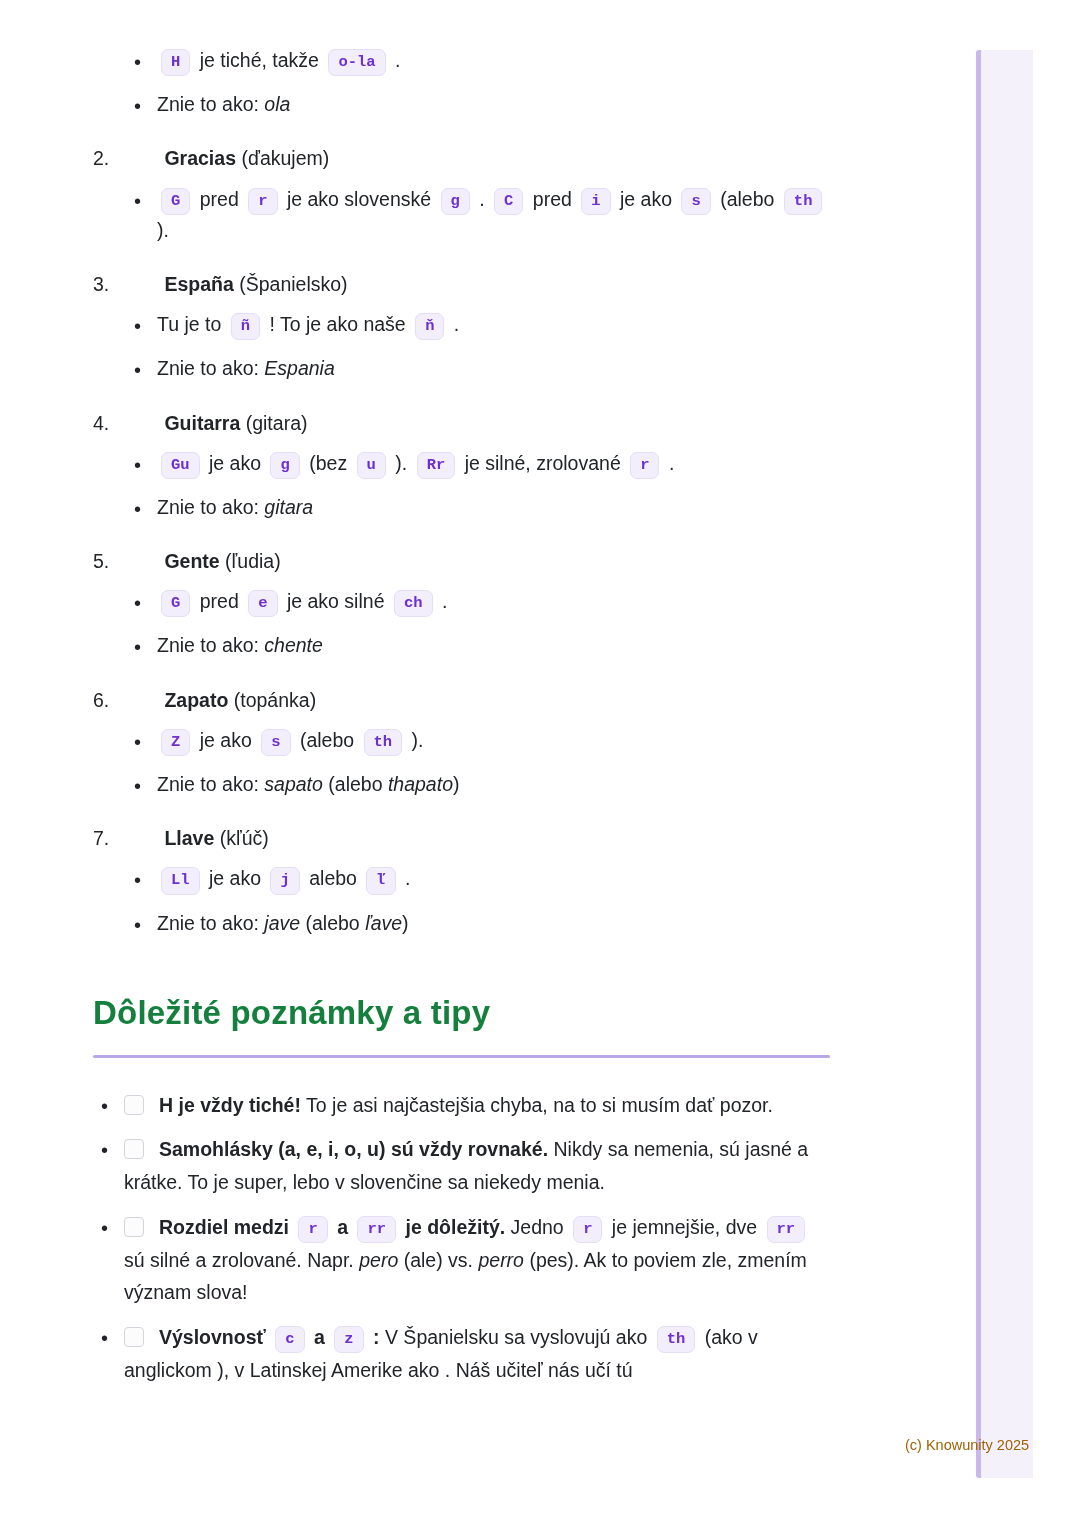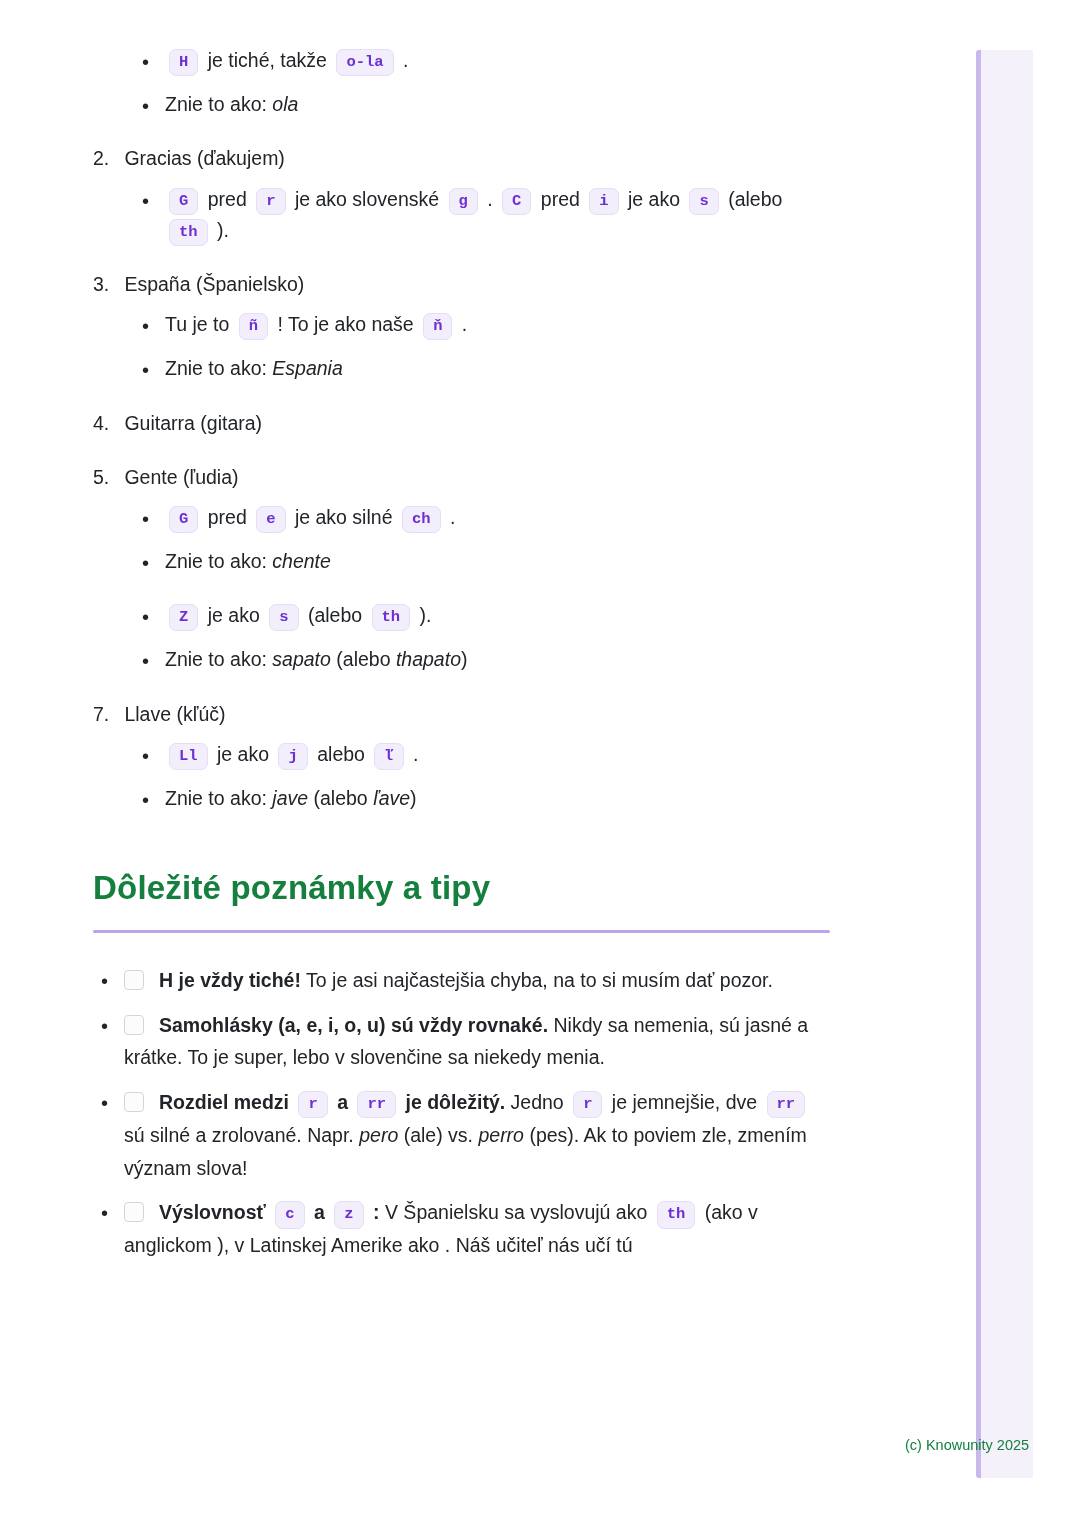--- a/index.html
+++ b/index.html
@@ -9,22 +9,22 @@
     font-family:"Liberation Sans",sans-serif;
   }
   .content{
     position:absolute;left:93px;top:36px;width:740px;
     font-size:19.5px;line-height:1.6;
   }
   
   .word-item{margin-bottom:23px;}
   .item-title{margin-bottom:2px;}
   .item-title .num{display:inline-block;min-width:26px;}
-  .item-title b{font-weight:400;}
-  ul.sub{list-style:none;margin:8px;padding:0;}
+  .item-title b{font-weight:700;margin-left:40px;}
+  ul.sub{list-style:none;margin:0;padding:0;}
   ul.sub li{position:relative;padding-left:64px;margin:9px 0 13px;}
   ul.sub li::before{
     content:"\2022";position:absolute;left:41px;top:1px;
     font-size:20px;color:#212428;
   }
   
   .code{
     display:inline-block;
     font-family:"Liberation Mono",monospace;
     font-size:15.5px;font-weight:700;color:#6d30d2;
@@ -57,21 +57,21 @@
   
   .side-panel{
     position:absolute;left:976px;top:50px;width:52px;height:1428px;
     background:#f4f1fb;
     border-left:5px solid #c9b8ea;
     border-top-left-radius:3px;border-bottom-left-radius:3px;
   }
   
   .watermark{
     position:absolute;left:905px;top:1437px;z-index:5;
-    font-size:14.5px;color:#15803d;white-space:nowrap;
+    font-size:14.5px;color:#a16207;white-space:nowrap;
   }
   i{font-style:italic;}
 </style>
 </head>
 <body>
 
 <div class="content">
 
   <div>
       <div class="word-item">
@@ -88,29 +88,34 @@
       </div>
       <div class="word-item">
         <div class="item-title"><span class="num">3.</span> <b>España</b><span> (Španielsko)</span></div>
         <ul class="sub">
           <li>Tu je to <span class="code">ñ</span> ! To je ako naše <span class="code">ň</span> .</li>
           <li>Znie to ako: <i>Espania</i></li>
         </ul>
       </div>
       <div class="word-item">
         <div class="item-title"><span class="num">4.</span> <b>Guitarra</b><span> (gitara)</span></div>
+        <ul class="sub">
+          <li><span class="code">Gu</span> je ako <span class="code">g</span> (bez <span class="code">u</span> ). <span class="code">Rr</span> je silné, zrolované <span class="code">r</span> .</li>
+          <li>Znie to ako: <i>gitara</i></li>
+        </ul>
       </div>
       <div class="word-item">
         <div class="item-title"><span class="num">5.</span> <b>Gente</b><span> (ľudia)</span></div>
         <ul class="sub">
           <li><span class="code">G</span> pred <span class="code">e</span> je ako silné <span class="code">ch</span> .</li>
           <li>Znie to ako: <i>chente</i></li>
         </ul>
       </div>
       <div class="word-item">
+        <div class="item-title"><span class="num">6.</span> <b>Zapato</b><span> (topánka)</span></div>
         <ul class="sub">
           <li><span class="code">Z</span> je ako <span class="code">s</span> (alebo <span class="code">th</span> ).</li>
           <li>Znie to ako: <i>sapato</i> (alebo <i>thapato</i>)</li>
         </ul>
       </div>
       <div class="word-item">
         <div class="item-title"><span class="num">7.</span> <b>Llave</b><span> (kľúč)</span></div>
         <ul class="sub">
           <li><span class="code">Ll</span> je ako <span class="code">j</span> alebo <span class="code">ľ</span> .</li>
           <li>Znie to ako: <i>jave</i> (alebo <i>ľave</i>)</li>

